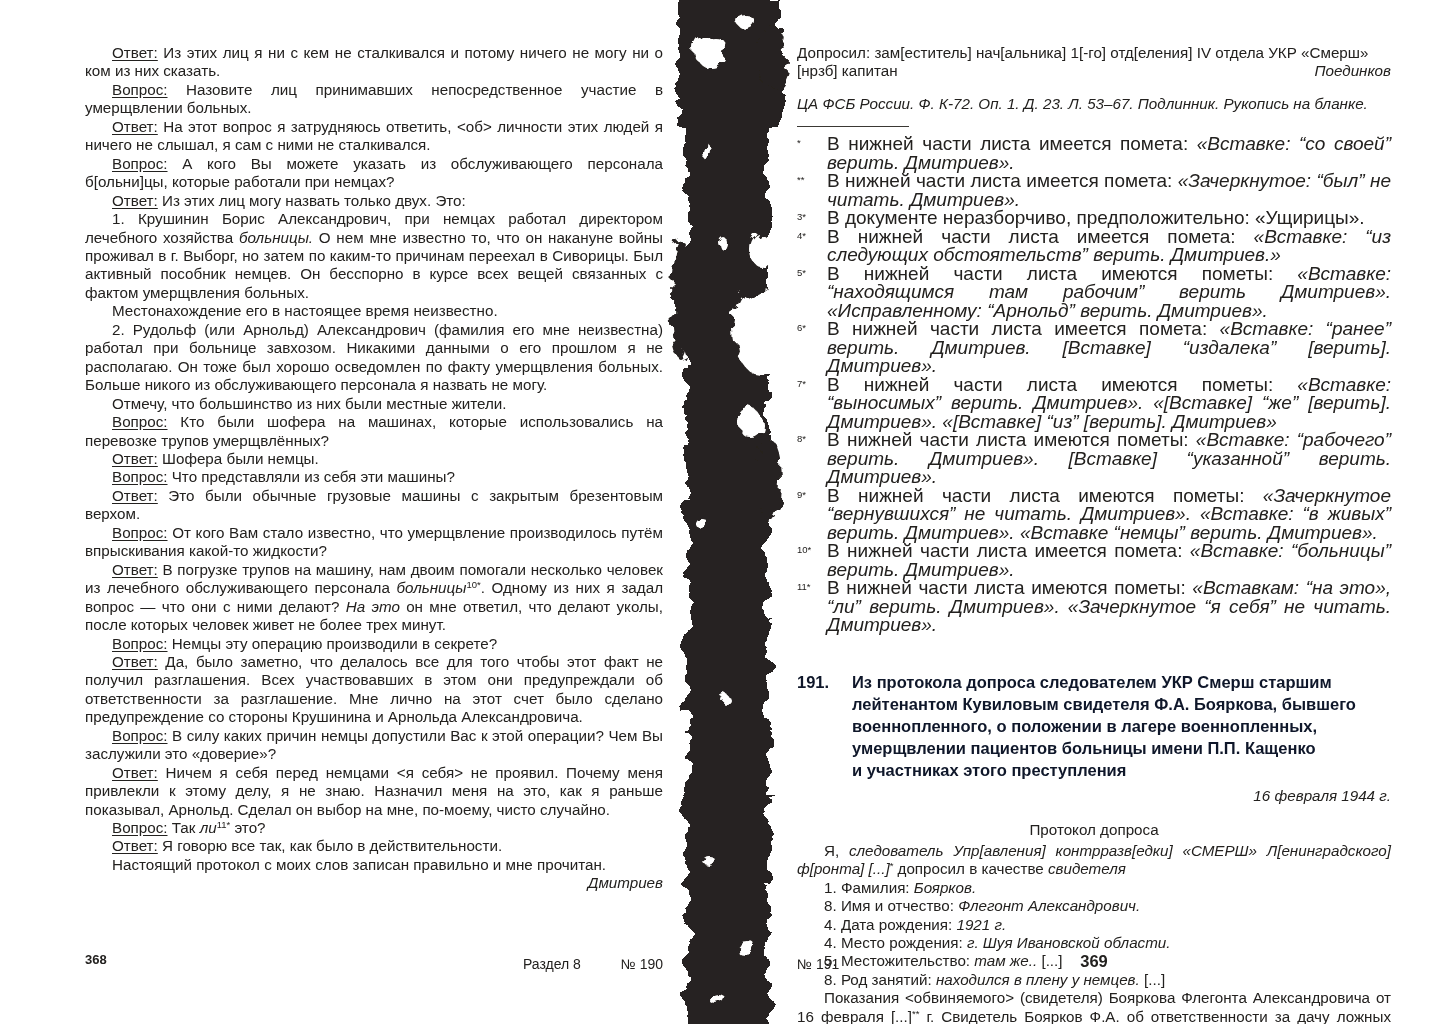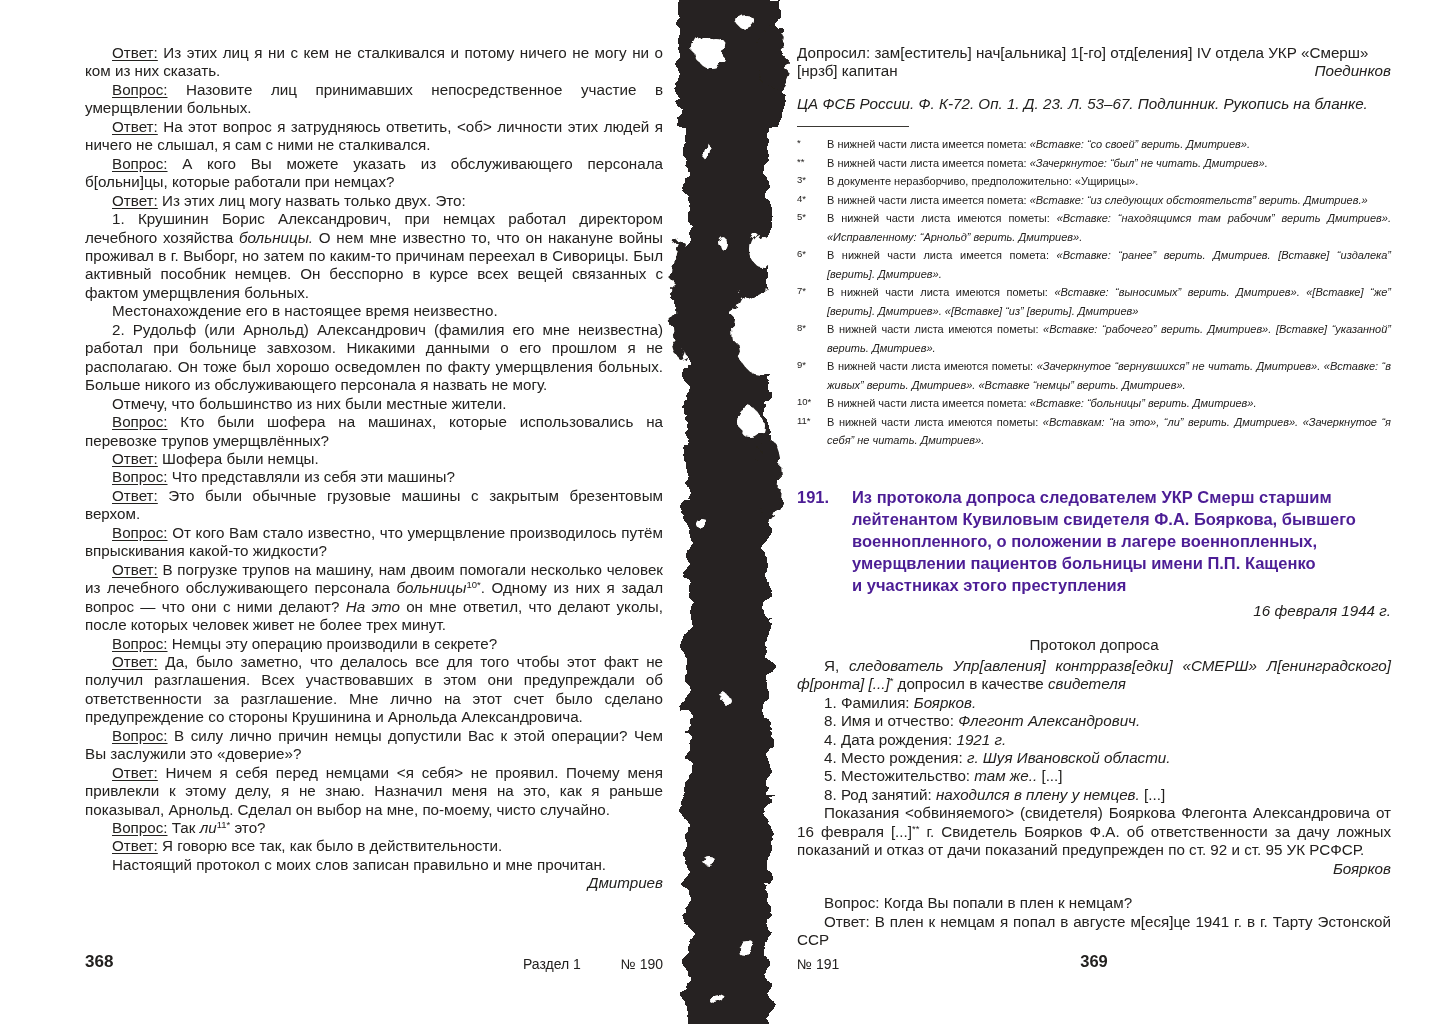--- a/index.html
+++ b/index.html
@@ -15,29 +15,29 @@
   .u{text-decoration:underline;text-underline-offset:2px;}
   .sup{font-size:9.5px;vertical-align:5px;line-height:0;}
   .ind{text-indent:27px;}
   .sig{margin-top:0;}
   .archive{margin-top:14px;}
   .split{display:flex;justify-content:space-between;}
   .fn-sep{width:112px;border-top:1.3px solid #3a3834;margin-top:13px;}
   #footnotes{margin-top:8px;}
   .fn-row{display:flex;}
   .fn-m{flex:0 0 30px;font-size:9.5px;padding-top:2px;}
-  .fn-t{flex:1;font-size:11px;line-height:18.5px;text-align:justify;hyphens:auto;}
-  .doc-head{display:flex;margin-top:36px;color:#4c1d95;}
+  .fn-t{flex:1;font-size:19px;line-height:18.5px;text-align:justify;hyphens:auto;}
+  .doc-head{display:flex;margin-top:36px;color:#0f172a;}
   .doc-num{flex:0 0 55px;font-weight:bold;font-size:16.5px;line-height:22px;}
   .doc-title{flex:1;}
   .doc-title div{font-weight:bold;font-size:16.5px;line-height:22px;}
   .doc-date{margin-top:6px;}
   .doc-sub{margin-top:16px;}
   #doc-paras{margin-top:2px;}
-  .footer-left-num{position:absolute;left:85px;top:952px;font-weight:bold;font-size:17px;}
+  .footer-left-num{position:absolute;left:85px;top:952px;font-weight:bold;font-size:13px;}
   .footer-left-labels{position:absolute;left:85px;top:956px;width:578px;text-align:right;font-size:14px;}
   .footer-left-labels .gap{margin-left:36px;}
   .footer-right-doc{position:absolute;left:797px;top:956px;font-size:14px;}
   .footer-right-num{position:absolute;left:797px;top:952px;width:594px;text-align:center;font-weight:bold;font-size:16.5px;}
   .gutter{position:absolute;left:650px;top:0;}
 </style>
 </head>
 <body>
 
 <div class="spread">
@@ -54,33 +54,33 @@
         <div class="para ind"><span>2. Рудольф (или Арнольд) Александрович (фамилия его мне неизвестна) работал при больнице завхозом. Никакими данными о его прошлом я не располагаю. Он тоже был хорошо осведомлен по факту умерщвления больных. Больше никого из обслуживающего персонала я назвать не могу.</span></div>
         <div class="para ind"><span>Отмечу, что большинство из них были местные жители.</span></div>
         <div class="para ind"><span class="u">Вопрос:</span><span> Кто были шофера на машинах, которые использовались на перевозке трупов умерщвлённых?</span></div>
         <div class="para ind"><span class="u">Ответ:</span><span> Шофера были немцы.</span></div>
         <div class="para ind"><span class="u">Вопрос:</span><span> Что представляли из себя эти машины?</span></div>
         <div class="para ind"><span class="u">Ответ:</span><span> Это были обычные грузовые машины с закрытым брезентовым верхом.</span></div>
         <div class="para ind"><span class="u">Вопрос:</span><span> От кого Вам стало известно, что умерщвление производилось путём впрыскивания какой-то жидкости?</span></div>
         <div class="para ind"><span class="u">Ответ:</span><span> В погрузке трупов на машину, нам двоим помогали несколько человек из лечебного обслуживающего персонала </span><span class="i">больницы</span><span class="sup">10*</span><span>. Одному из них я задал вопрос — что они с ними делают? </span><span class="i">На это</span><span> он мне ответил, что делают уколы, после которых человек живет не более трех минут.</span></div>
         <div class="para ind"><span class="u">Вопрос:</span><span> Немцы эту операцию производили в секрете?</span></div>
         <div class="para ind"><span class="u">Ответ:</span><span> Да, было заметно, что делалось все для того чтобы этот факт не получил разглашения. Всех участвовавших в этом они предупреждали об ответственности за разглашение. Мне лично на этот счет было сделано предупреждение со стороны Крушинина и Арнольда Александровича.</span></div>
-        <div class="para ind"><span class="u">Вопрос:</span><span> В силу лично причин немцы допустили Вас к этой операции? Чем Вы заслужили это «доверие»?</span></div>
+        <div class="para ind"><span class="u">Вопрос:</span><span> В силу каких причин немцы допустили Вас к этой операции? Чем Вы заслужили это «доверие»?</span></div>
         <div class="para ind"><span class="u">Ответ:</span><span> Ничем я себя перед немцами &lt;я себя&gt; не проявил. Почему меня привлекли к этому делу, я не знаю. Назначил меня на это, как я раньше показывал, Арнольд. Сделал он выбор на мне, по-моему, чисто случайно.</span></div>
         <div class="para ind"><span class="u">Вопрос:</span><span> Так </span><span class="i">ли</span><span class="sup">11*</span><span> это?</span></div>
         <div class="para ind"><span class="u">Ответ:</span><span> Я говорю все так, как было в действительности.</span></div>
         <div class="para ind"><span>Настоящий протокол с моих слов записан правильно и мне прочитан.</span></div>
       </div>
     <div class="para right sig">
       <span class="i">Дмитриев</span>
     </div>
   </section>
   <div class="footer-left-num">368</div>
   <div class="footer-left-labels">
-    <span>Раздел 1</span>
+    <span>Раздел 8</span>
     <span class="gap">№ 190</span>
   </div>
 
   <svg class="gutter" viewBox="0 0 150 1024" width="150" height="1024" preserveAspectRatio="none" aria-hidden="true">
     <defs>
       <filter id="rough" x="-25%" y="-5%" width="150%" height="110%">
         <feTurbulence type="fractalNoise" baseFrequency="0.035 0.05" numOctaves="4" seed="11" result="n"></feTurbulence>
         <feDisplacementMap in="SourceGraphic" in2="n" scale="24"></feDisplacementMap>
       </filter>
     </defs>

